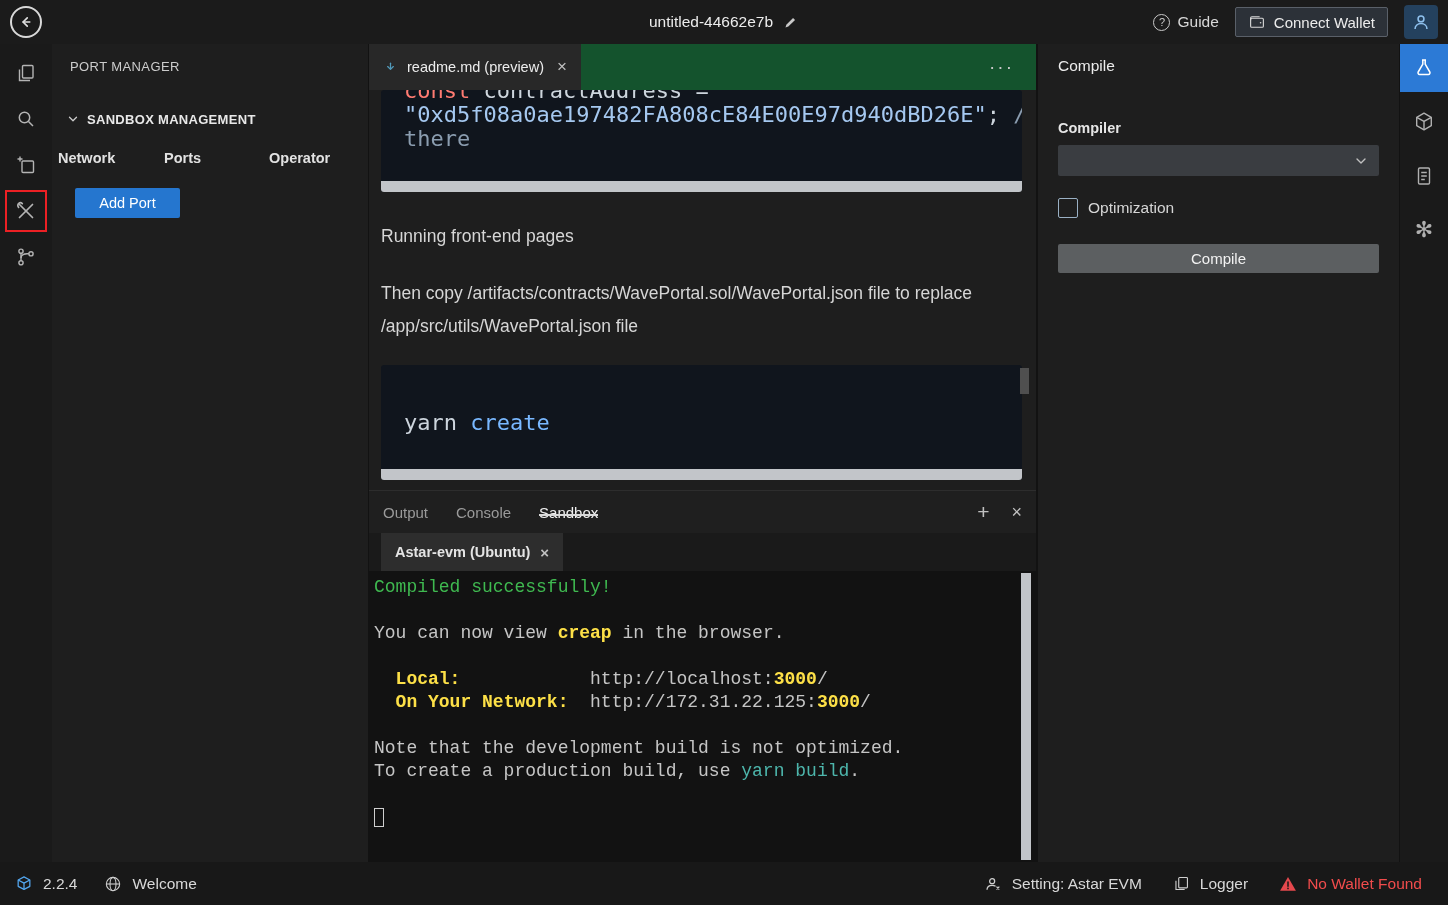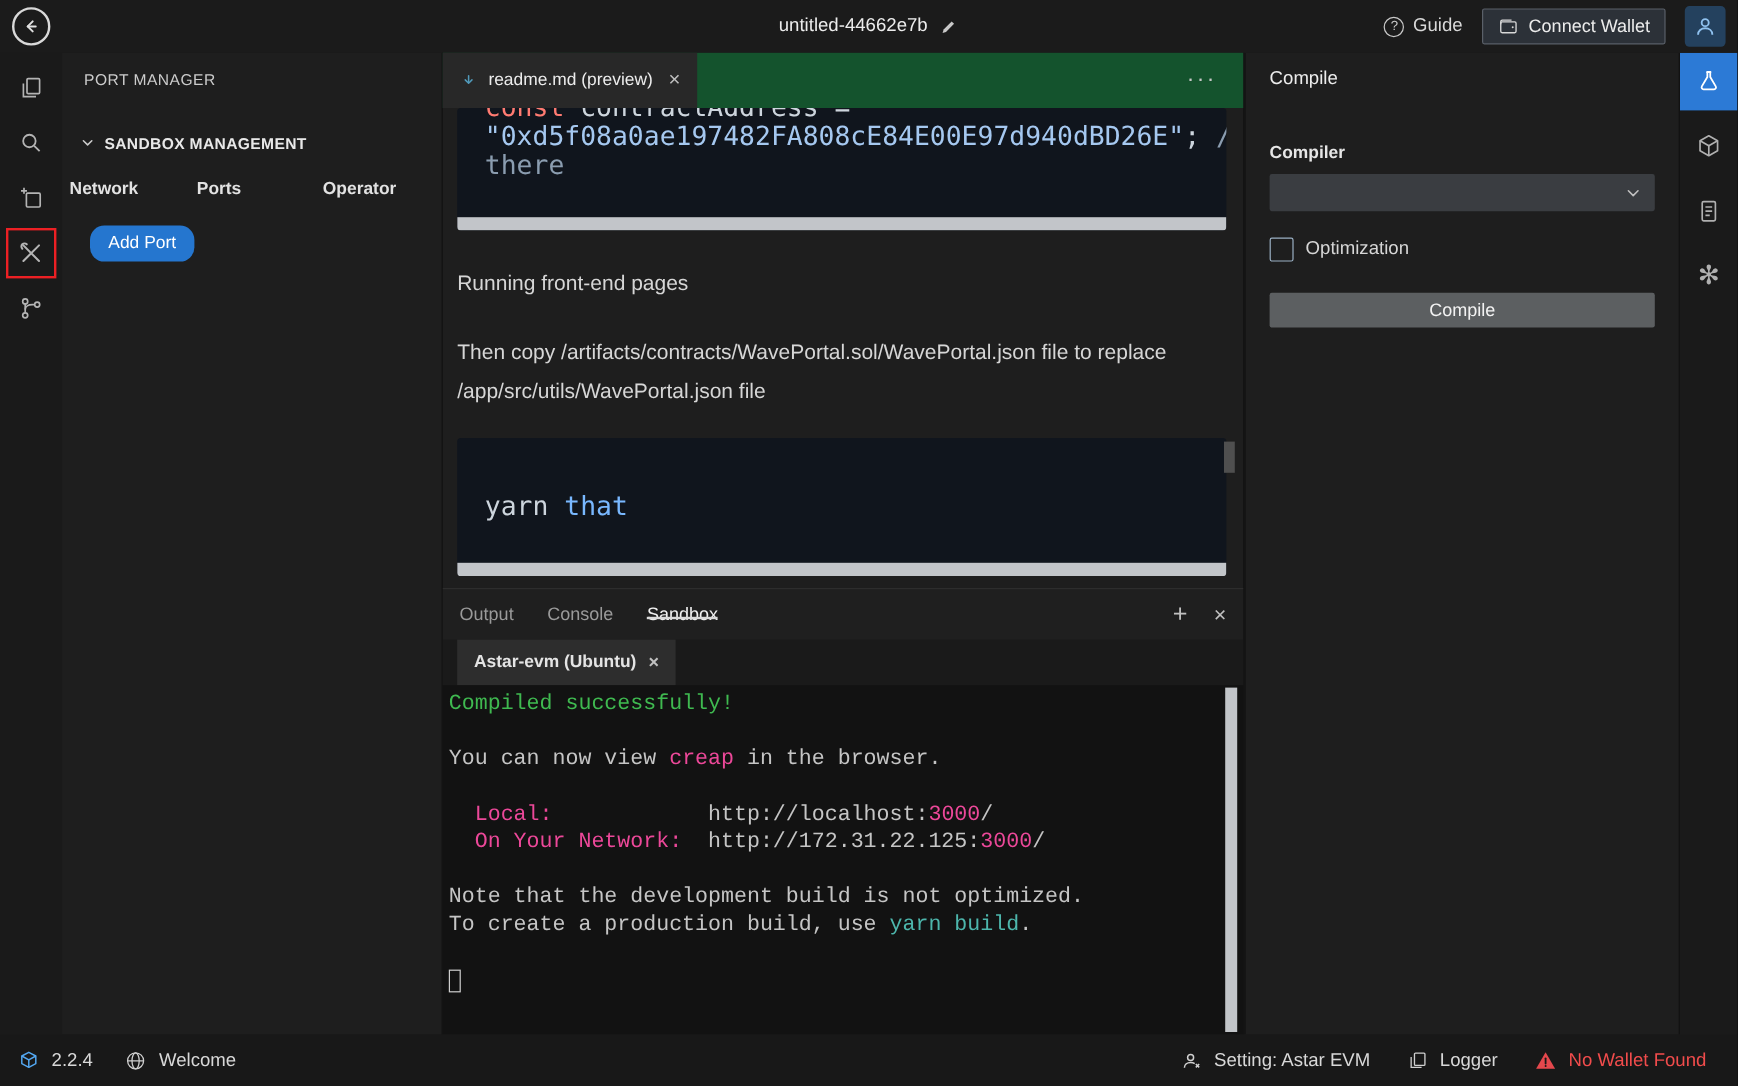--- a/index.html
+++ b/index.html
@@ -31,21 +31,21 @@
   .icon-slot { width:52px; height:46px; display:grid; place-items:center; cursor:pointer; }
   .red-box { width:42px; height:42px; border:2.5px solid #ec2024; display:grid; place-items:center; }
 
   .sidebar { flex:0 0 316px; background:#1e1e1e; display:flex; flex-direction:column; }
   .sidebar-header { height:44px; display:flex; align-items:center; padding:0 18px; font-size:13px;
                     letter-spacing:.4px; color:#cccccc; }
   .section-row { height:30px; display:flex; align-items:center; gap:7px; padding:0 10px 0 14px; margin-top:16px;
                  font-size:13px; font-weight:bold; color:#e8e8e8; letter-spacing:.3px; cursor:pointer; }
   .columns-row { display:flex; margin-top:16px; padding-left:6px; font-size:14.5px; font-weight:bold; color:#e2e2e2; }
   .col-protocol { width:106px; } .col-ports { width:105px; }
-  .add-port { margin:22px 0 0 23px; width:87px; height:30px; background:#2576cf; border:none; border-radius:12px;
+  .add-port { margin:22px 0 0 23px; width:105px; height:30px; background:#2576cf; border:none; border-radius:2px;
               color:#fff; font-size:14.5px; font-family:inherit; cursor:pointer; }
 
   
   .center { flex:1; display:flex; flex-direction:column; min-width:0; background:#1e1e1e;
             border-left:1px solid #121212; border-right:1px solid #121212; }
   .tabbar { flex:0 0 46px; background:#14532d; display:flex; align-items:stretch; position:relative; }
   .tab { display:flex; align-items:center; gap:9px; padding:0 14px; background:#282828; cursor:pointer; }
   .tab-label { font-size:14.5px; color:#ececec; }
   .tab-close { color:#c0c0c0; font-size:17px; margin-left:4px; cursor:pointer; }
   .more-dots { position:absolute; right:22px; top:0; height:46px; display:flex; align-items:center;
@@ -58,21 +58,21 @@
   .cb2 .code-clip { padding:46px 0 34px 23px; }
   .codeblock .seg-line { font-family:"DejaVu Sans Mono",monospace; font-size:22px; line-height:24px;
                          height:24px; white-space:pre; }
   .hscroll { height:11px; background:#c2c5c9; }
   .md-para { font-size:17.5px; line-height:33px; color:#d6d6d6; max-width:614px; margin-top:24px; }
   .md-para2 { margin-top:28px; }
   .v-thumb { position:absolute; right:7px; top:278px; width:9px; height:26px; background:#4f4f4f; }
 
   .seg-kw{color:#ff7b72} .seg-str{color:#a5c8f0} .seg-cmt{color:#8b9db0} .seg-plain{color:#cdd5dd}
   .seg-blue{color:#79b8ff} .seg-green{color:#3fb950} .seg-teal{color:#4db6ac}
-  .seg-bold{font-weight:normal;color:#ec4899}
+  .seg-bold{font-weight:bold;color:#fde047}
 
   
   .bottom-panel { flex:0 0 372px; display:flex; flex-direction:column; border-top:1px solid #2d2d2d; background:#1f1f1f; }
   .panel-tabs { flex:0 0 42px; display:flex; align-items:center; gap:28px; padding:0 14px; }
   .ptab { display:flex; align-items:center; font-size:15px; color:#9a9a9a; cursor:pointer; position:relative; }
   .ptab.active { color:#f0f0f0; }
   .ptab.active::after { content:""; position:absolute; left:0; right:0; bottom:5px; height:2px; background:#d9d9d9; }
   .panel-actions { margin-left:auto; display:flex; align-items:center; gap:22px; color:#c0c0c0; }
   .panel-plus { font-size:21px; cursor:pointer; }
   .panel-x { font-size:18px; cursor:pointer; }
@@ -255,21 +255,21 @@
               <div class="seg-line"><span class="seg-kw">const</span><span class="seg-plain"> contractAddress =</span></div>
               <div class="seg-line"><span class="seg-str">"0xd5f08a0ae197482FA808cE84E00E97d940dBD26E"</span><span class="seg-plain">; </span><span class="seg-cmt">// </span></div>
               <div class="seg-line"><span class="seg-cmt">there</span></div>
             </div>
           <div class="hscroll"></div>
         </div>
         <p class="md-para md-para2">Running front-end pages</p>
         <p class="md-para">Then copy /artifacts/contracts/WavePortal.sol/WavePortal.json file to replace /app/src/utils/WavePortal.json file</p>
         <div class="codeblock cb2">
           <div class="code-clip">
-              <div class="seg-line"><span class="seg-plain">yarn </span><span class="seg-blue">that</span></div>
+              <div class="seg-line"><span class="seg-plain">yarn </span><span class="seg-blue">create</span></div>
             </div>
           <div class="hscroll"></div>
         </div>
         <div class="v-thumb"></div>
       </div>
 
       <div class="bottom-panel">
         <div class="panel-tabs">
           <div class="ptab">Output</div>
           <div class="ptab">Console</div>

